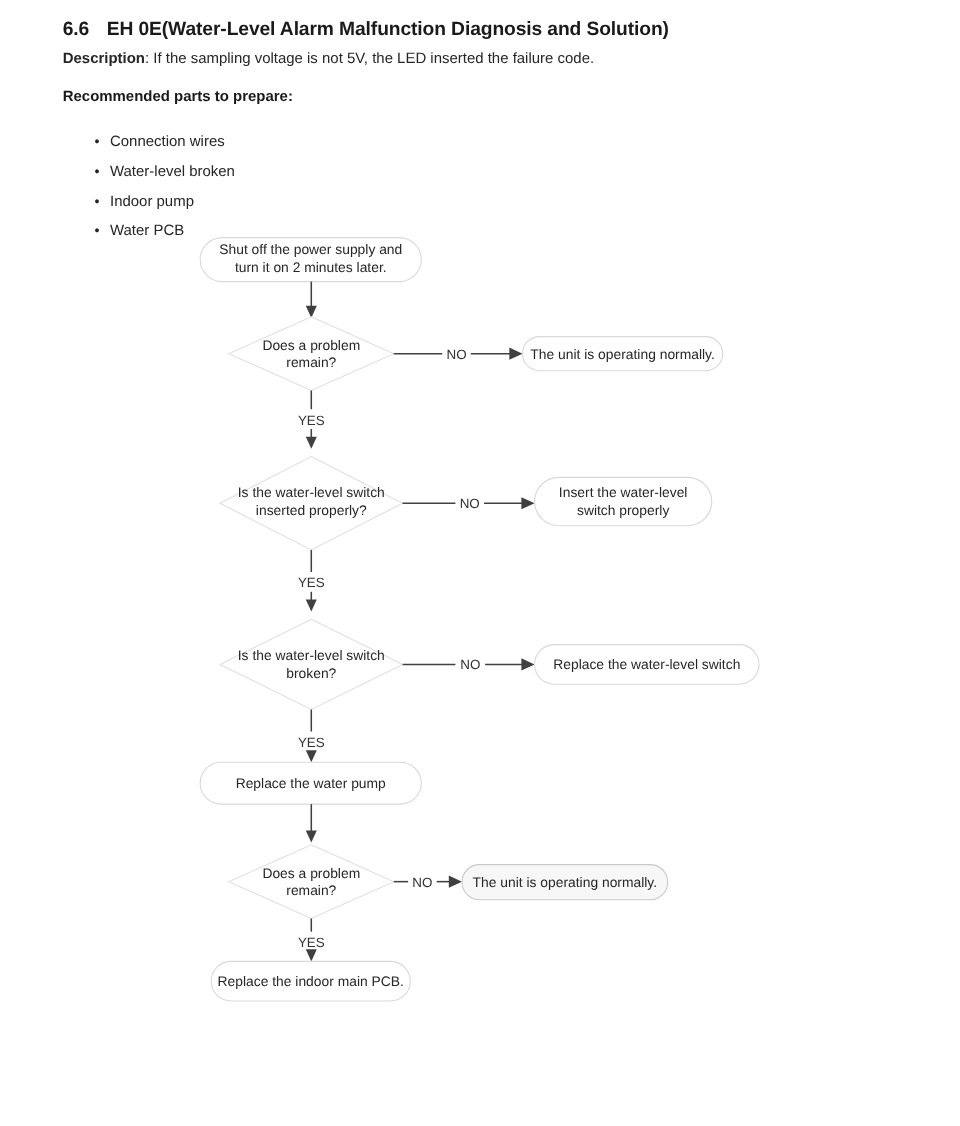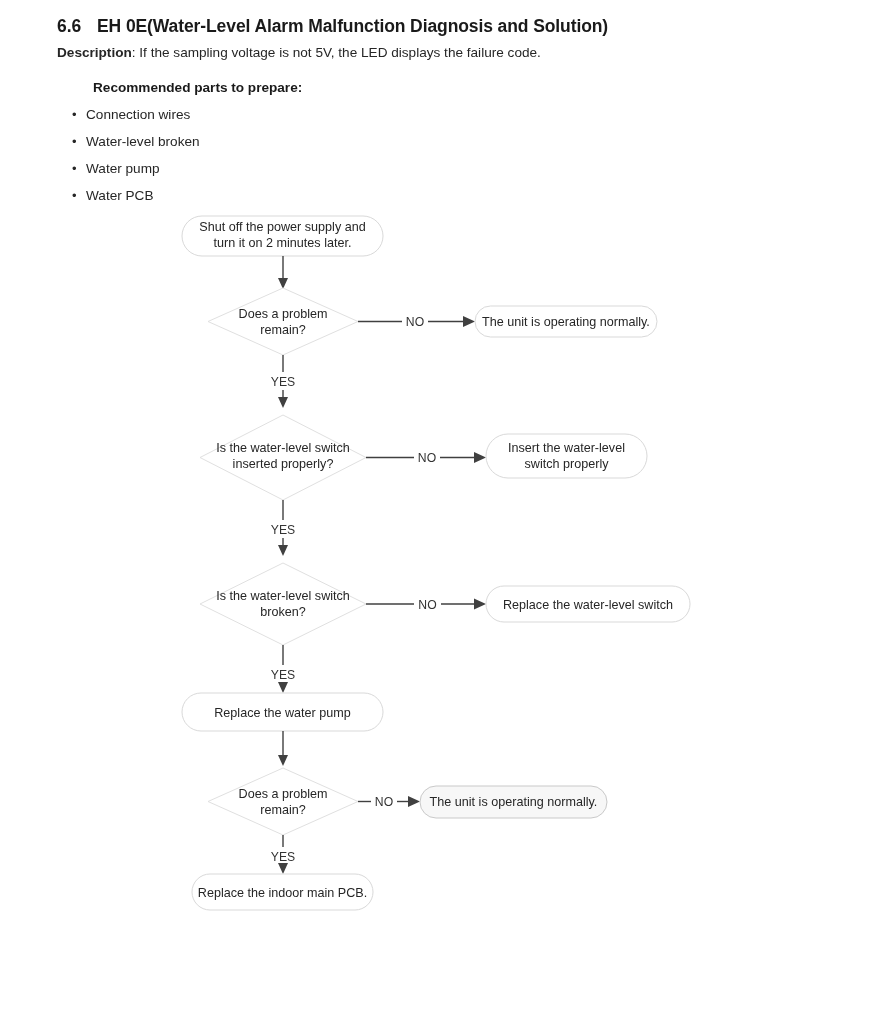--- a/index.html
+++ b/index.html
@@ -44,27 +44,26 @@
   }
   .desc b { font-weight: bold; text-align: center; }
   .rec-title {
     position: absolute;
     left: 57px;
     top: 80px;
     font-size: 13.6px;
     font-weight: bold;
     color: #1a1a1a;
     white-space: nowrap;
-    margin-left: 36px;
   }
   ul.parts {
     position: absolute;
     left: 60px;
     top: 101px;
-    margin: 0;
+    margin: 14px;
     padding: 0 0 0 26px;
     list-style: none;
   }
   ul.parts li {
     font-size: 13.6px;
     color: #262626;
     line-height: 27px;
     position: relative;
     white-space: nowrap;
   }
@@ -120,29 +119,29 @@
 </head>
 <body>
 
 <div class="doc">
 
   <div class="heading">
     <span class="num">6.6</span><span>EH 0E(Water-Level Alarm Malfunction Diagnosis and Solution)</span>
   </div>
 
   <div class="desc">
-    <b>Description</b><span>: If the sampling voltage is not 5V, the LED displays the failure code.</span>
+    <b>Description</b><span>: If the sampling voltage is not 5V, the LED inserted the failure code.</span>
   </div>
 
   <div class="rec-title">Recommended parts to prepare:</div>
 
   <ul class="parts">
     <li>Connection wires</li>
     <li>Water-level broken</li>
-    <li>Water pump</li>
+    <li>Indoor pump</li>
     <li>Water PCB</li>
   </ul>
 
   <svg class="flow" viewBox="0 0 873 1024">
 
     <g>
       <rect class="shape-stroke" x="182" y="216" width="201" height="40" rx="20" ry="20"></rect>
       <text class="node-label" x="282.5" y="231" text-anchor="middle">Shut off the power supply and</text>
       <text class="node-label" x="282.5" y="247" text-anchor="middle">turn it on 2 minutes later.</text>
     </g>

